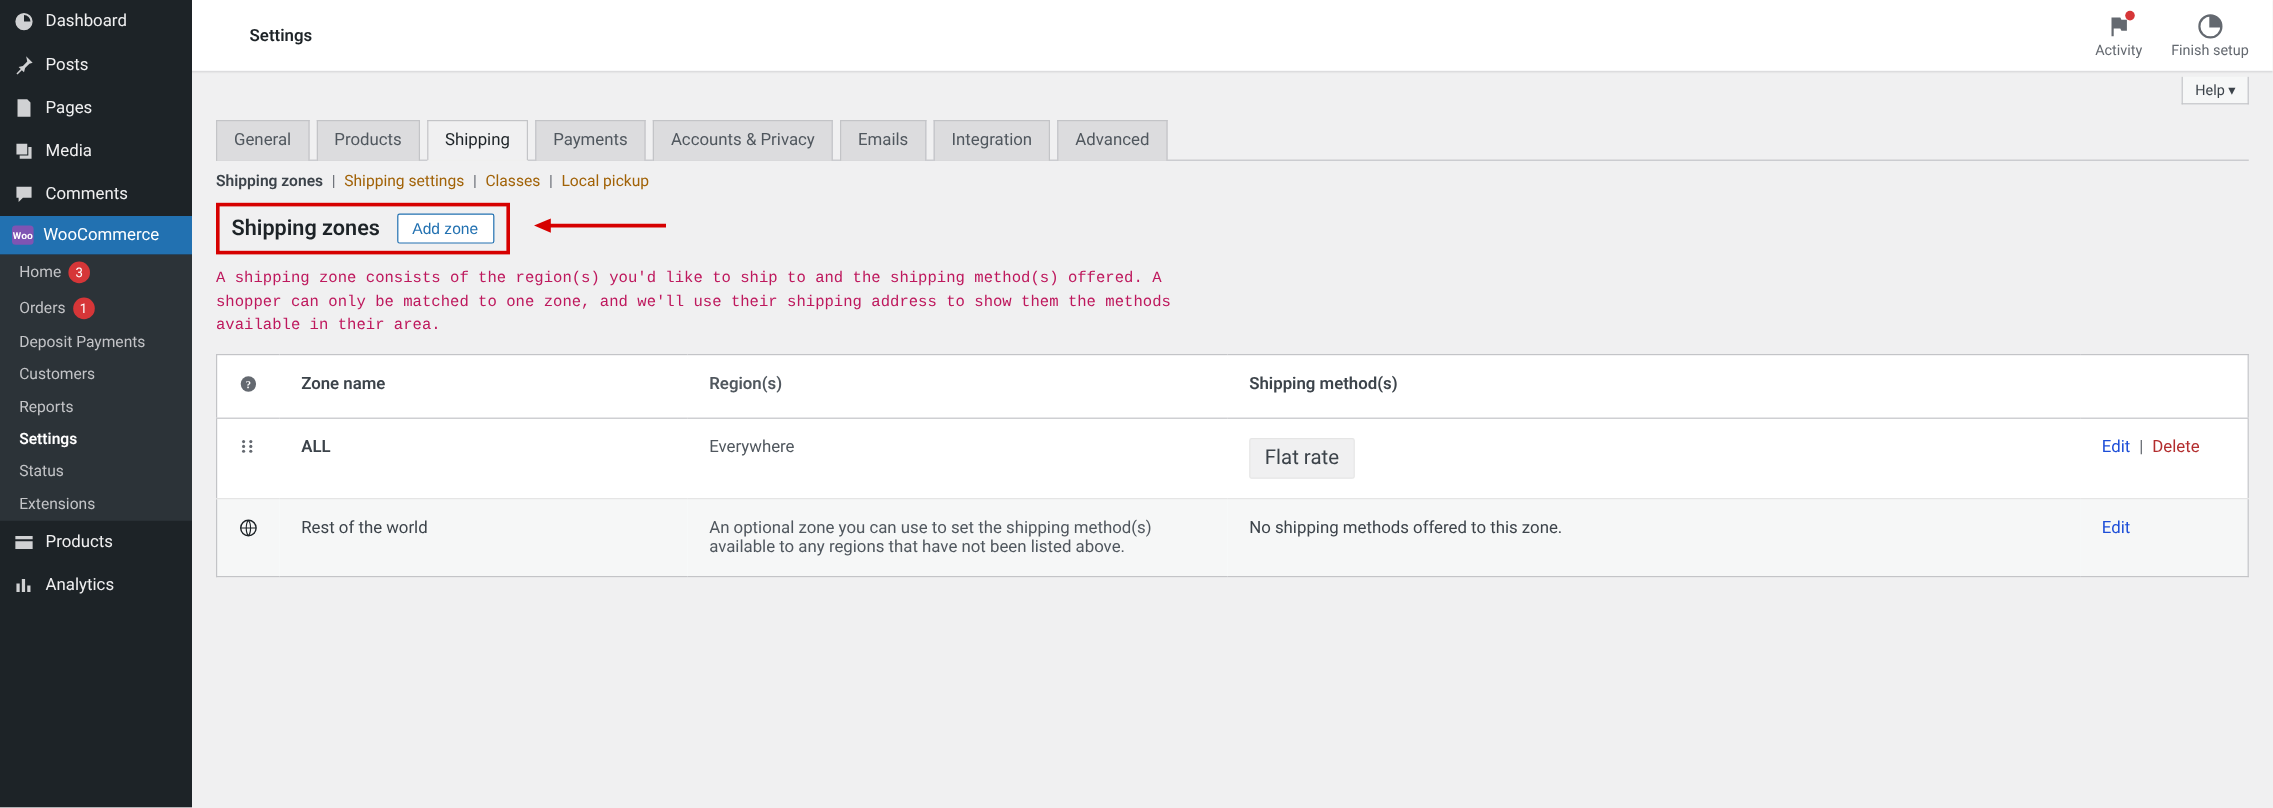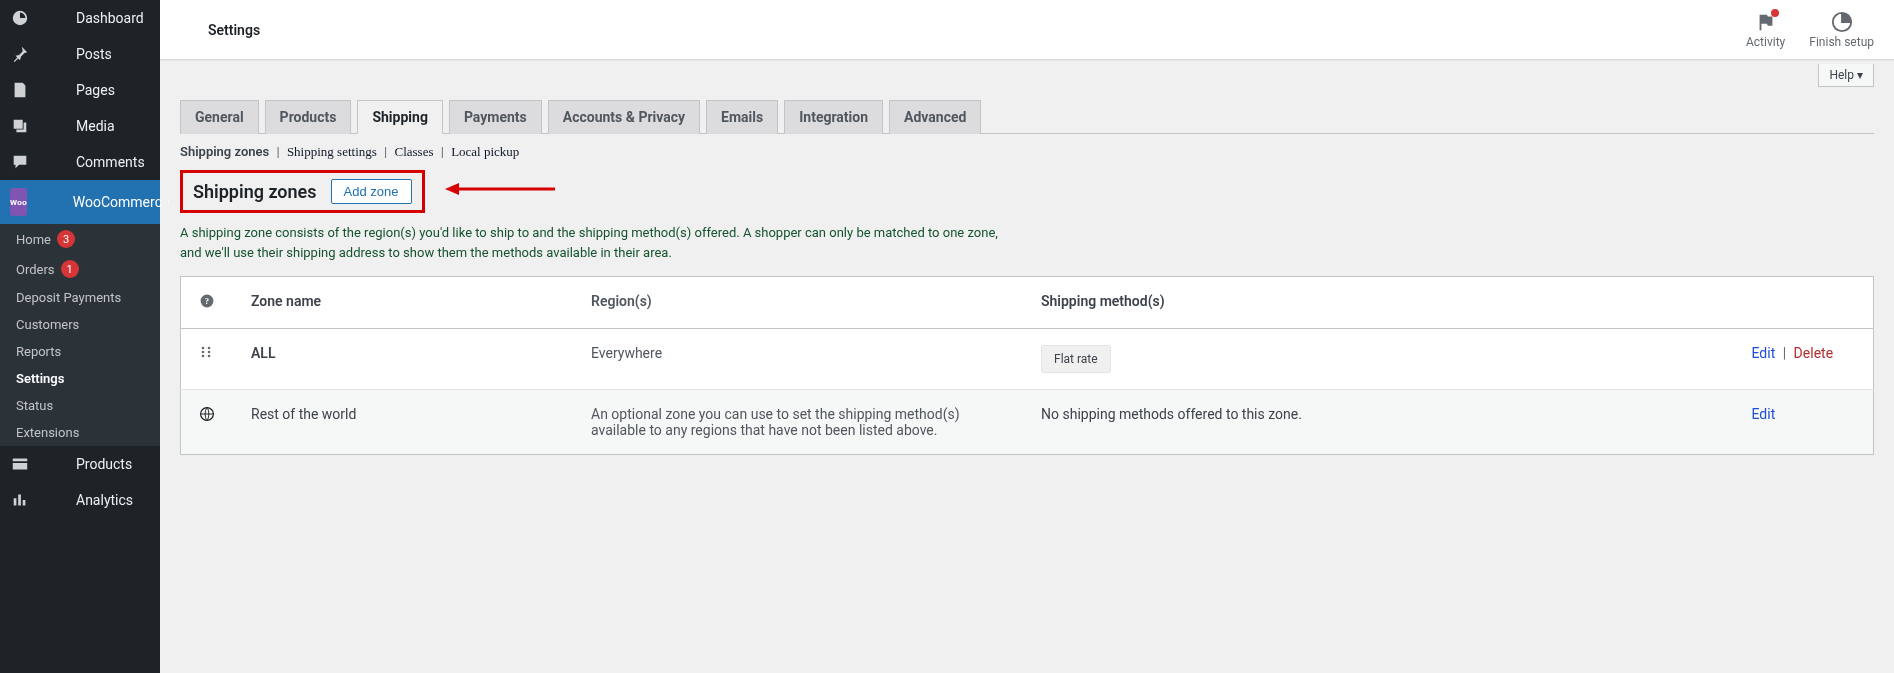--- a/index.html
+++ b/index.html
@@ -1,77 +1,77 @@
 <!DOCTYPE html>
 <html><head>
 <meta charset="utf-8">
 <style>
   * { box-sizing: border-box; margin: 0; padding: 0; }
   body { font-family: -apple-system, BlinkMacSystemFont, "Segoe UI", Roboto, sans-serif; font-size: 13px; color: #3c434a; background: #f0f0f1; }
   .layout { display: flex; min-height: 100vh; width: 1894px; }
 
   
   .sidebar { width: 160px; background: #1d2327; color: #f0f0f1; flex-shrink: 0; }
-  .sidebar-item { display: flex; align-items: center; padding: 8px 10px; color: #f0f0f1; cursor: pointer; font-size: 14px; gap: 38px; }
+  .sidebar-item { display: flex; align-items: center; padding: 8px 10px; color: #f0f0f1; cursor: pointer; font-size: 14px; }
   .sidebar-item.active { background: #2271b1; color: #fff; position: relative; }
   .sidebar-item.active::after { content: ""; position: absolute; right: -8px; top: 50%; margin-top: -8px; border: 8px solid transparent; border-right-color: #f0f0f1; }
   .sidebar-icon { width: 20px; height: 20px; margin-right: 8px; display: inline-flex; align-items: center; justify-content: center; }
   .sidebar-icon svg { width: 18px; height: 18px; fill: currentColor; opacity: .85; }
   .sidebar-sub { background: #2c3338; }
   .sidebar-sub .sub-item { padding: 6px 4px 6px 16px; color: #c3c4c7; cursor: pointer; font-size: 13px; display: flex; align-items: center; }
   .sidebar-sub .sub-item.current { color: #fff; font-weight: 600; }
   .sub-badge { background: #d63638; color: #fff; border-radius: 9px; min-width: 18px; height: 18px; font-size: 11px; display: inline-flex; align-items: center; justify-content: center; margin-left: 6px; padding: 0 5px; }
-  .woo-badge { width: 18px; height: 28px; background: #7f54b3; color: #fff; font-size: 8px; font-weight: bold; border-radius: 3px; display: inline-flex; align-items: center; justify-content: center; margin-right: 8px; }
+  .woo-badge { width: 18px; height: 16px; background: #7f54b3; color: #fff; font-size: 8px; font-weight: bold; border-radius: 3px; display: inline-flex; align-items: center; justify-content: center; margin-right: 8px; }
 
   
   .content { flex: 1; background: #f0f0f1; min-width: 0; }
   .topbar { background: #fff; display: flex; align-items: center; justify-content: space-between; padding: 0 20px 0 48px; height: 60px; border-bottom: 1px solid #dcdcde; box-shadow: 0 1px 0 rgba(0,0,0,.04); }
   .topbar-title { font-size: 14px; font-weight: 600; color: #1d2327; }
   .topbar-actions { display: flex; gap: 24px; align-items: flex-end; }
   .topbar-action { display: flex; flex-direction: column; align-items: center; font-size: 12px; color: #646970; cursor: pointer; }
   .topbar-action .icon-wrap { position: relative; width: 22px; height: 22px; margin-bottom: 2px; }
   .topbar-action svg { width: 22px; height: 22px; fill: #646970; }
   .dot { position: absolute; top: -2px; right: -2px; width: 8px; height: 8px; background: #d63638; border-radius: 50%; }
 
   .main { padding: 12px 20px 20px 20px; }
   .help-tab-wrap { display: flex; justify-content: flex-end; margin-top: -8px; margin-bottom: 4px; }
   .help-tab { border: 1px solid #c3c4c7; border-top: none; background: #f6f7f7; padding: 4px 10px; font-size: 12px; cursor: pointer; }
 
   
   .nav-tabs { display: flex; border-bottom: 1px solid #c3c4c7; padding-top: 8px; }
-  .nav-tab { background: #dcdcde; border: 1px solid #c3c4c7; border-bottom: none; padding: 8px 14px; margin-left: 6px; font-size: 14px; color: #50575e; cursor: pointer; position: relative; top: 1px; font-weight: 700; }
+  .nav-tab { background: #dcdcde; border: 1px solid #c3c4c7; border-bottom: none; padding: 8px 14px; margin-left: 6px; font-size: 14px; color: #50575e; cursor: pointer; position: relative; top: 1px; font-weight: 400; }
   .nav-tab:first-child { margin-left: 0; }
   .nav-tab.active { background: #f0f0f1; border-bottom: 1px solid #f0f0f1; color: #1d2327; }
 
   
   .subsub { padding: 10px 0 4px 0; font-size: 13px; }
   .subsub b { font-weight: 600; }
-  .subsub a { color: #0f172a; text-decoration: none; cursor: pointer; font-family: Liberation Serif, serif; }
+  .subsub a { color: #a16207; text-decoration: none; cursor: pointer; }
   .subsub .sep { color: #646970; padding: 0 4px; }
 
   
   .heading-row { display: flex; align-items: center; gap: 14px; margin: 6px 0 4px 0; border: 3px solid #d60000; padding: 6px 10px; width: fit-content; }
   .heading-row h1 { font-size: 18px; font-weight: 600; color: #1d2327; }
   .add-btn { border: 1px solid #2271b1; color: #2271b1; background: #fff; padding: 4px 12px; font-size: 13px; cursor: pointer; border-radius: 2px; }
   .arrow-annot { display: inline-block; margin-left: 20px; }
 
-  .desc { max-width: 820px; font-size: 13px; color: #14532d; margin: 6px 0 14px 0; line-height: 1.5; }
+  .desc { max-width: 820px; font-size: 13px; color: #be185d; margin: 6px 0 14px 0; line-height: 1.5; font-family: Liberation Mono, monospace; }
 
   
   .zone-table { width: 100%; background: #fff; border: 1px solid #c3c4c7; border-collapse: collapse; }
   .zone-table th, .zone-table td { text-align: left; padding: 16px 18px; font-size: 14px; vertical-align: top; }
   .zone-table thead th { font-weight: 600; border-bottom: 1px solid #c3c4c7; }
   .zone-table tbody tr + tr td { border-top: 1px solid #e5e5e5; }
   .zone-table tbody tr.alt { background: #f6f7f7; }
   .handle-col { width: 46px; text-align: center; color: #646970; }
   .name-col { width: 340px; font-weight: 600; }
   .region-col { width: 450px; color: #50575e; }
   .methods-col { }
   .actions-col { width: 140px; text-align: right; white-space: nowrap; }
-  .method-chip { display: inline-block; background: #f0f0f1; border: 1px solid #e5e5e5; padding: 6px 12px; border-radius: 2px; font-size: 12px; }
+  .method-chip { display: inline-block; background: #f0f0f1; border: 1px solid #e5e5e5; padding: 6px 12px; border-radius: 2px; font-size: 17px; }
   .actions-col a { color: #1d4ed8; text-decoration: none; cursor: pointer; }
   .actions-col a.danger { color: #b32d2e; }
   .actions-col .sep { color: #646970; padding: 0 4px; }
   .help-icon { width: 16px; height: 16px; fill: #646970; }
   .globe-icon { width: 16px; height: 16px; fill: #1d2327; }
 </style>
 </head>
 <body>
 
 <div class="layout">

